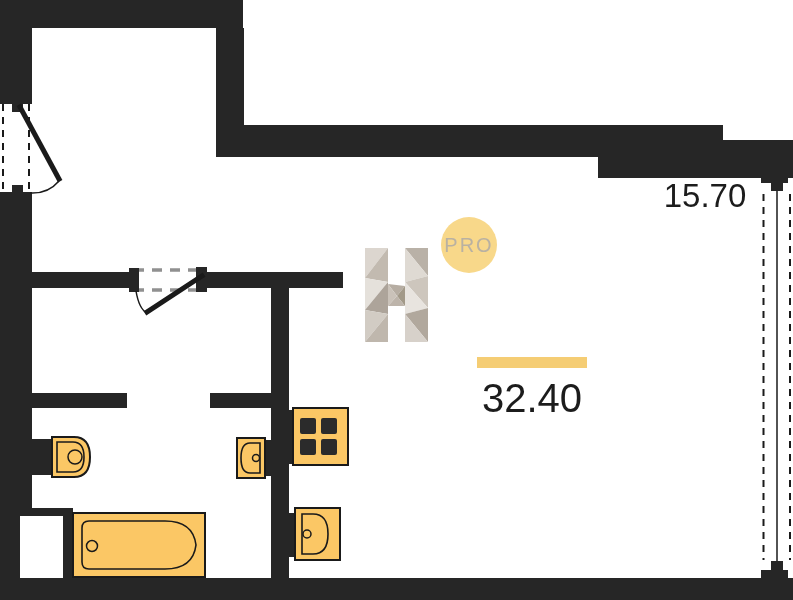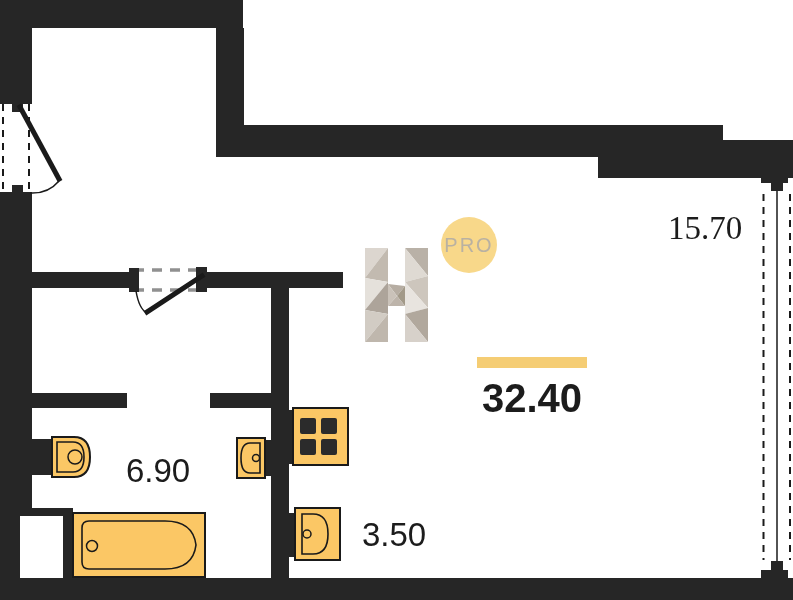--- a/index.html
+++ b/index.html
@@ -28,29 +28,29 @@
     font-size:20px;letter-spacing:2px;
   }
   .area-label{
     position:absolute;
     transform:translate(-50%,-50%);
     color:var(--ink,#1c1c1c);
     font-size:33px;
     white-space:nowrap;
   }
   .lbl-hall{left:129px;top:153px;}
-  .lbl-living{left:705px;top:228px;font-family:Liberation Serif, serif;}
+  .lbl-living{left:705px;top:196px;}
   .lbl-bathroom{left:158px;top:471px;}
   .lbl-kitchen{left:394px;top:535px;}
   .total-label{
     position:absolute;
     transform:translate(-50%,-50%);
     left:532px;top:398px;
     color:var(--ink,#1c1c1c);
-    font-size:40px;font-weight:700;
+    font-size:40px;font-weight:400;
     white-space:nowrap;
   }
   .accent-bar{
     position:absolute;
     left:477px;top:357px;width:110px;height:11px;
     background:var(--accent,#f5cd74);
   }
 </style>
 </head>
 <body>
@@ -161,19 +161,17 @@
         <polygon points="23,36 32,48 23,58" fill="#cac2b9"></polygon>
         <polygon points="32,48 40,38 40,58" fill="#a29988"></polygon>
         <polygon points="23,58 32,48 40,58" fill="#bdb4aa"></polygon>
       </g>
       <circle class="badge" cx="469" cy="245" r="28"></circle>
       <text class="badge-text" x="469" y="252" text-anchor="middle">PRO</text>
     </g>
   </svg>
 
   <div class="area-label lbl-living">15.70</div>
-  <div class="area-label lbl-bathroom">6.90</div>
-  <div class="area-label lbl-kitchen">3.50</div>
 
   <div class="accent-bar"></div>
   <div class="total-label">32.40</div>
 
 </div>
 
 </body></html>

